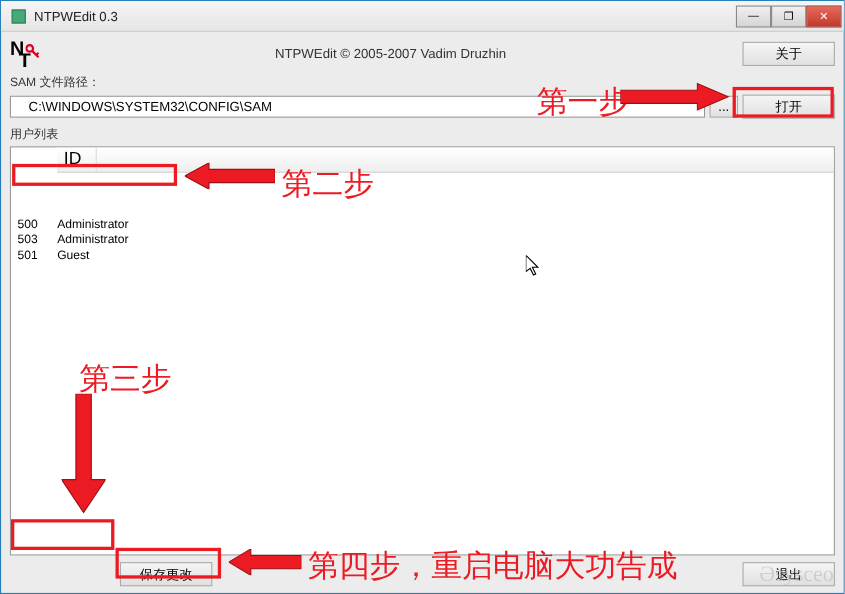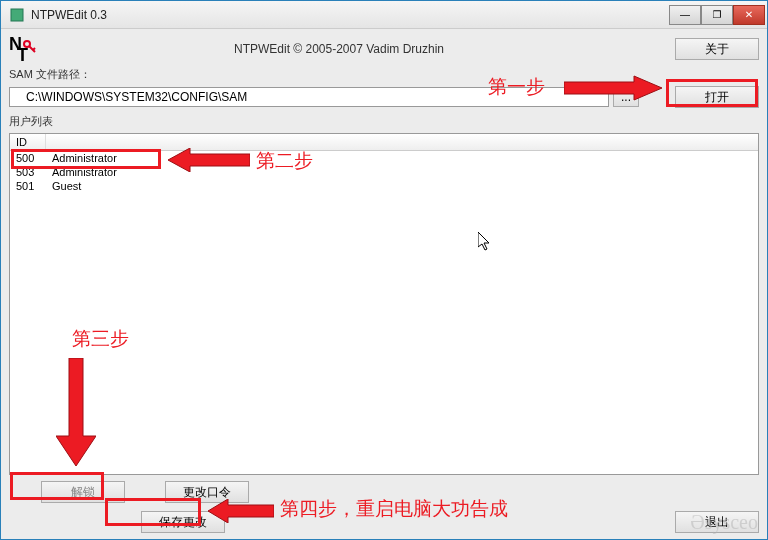--- a/index.html
+++ b/index.html
@@ -18,45 +18,45 @@
     
     .row { display: flex; align-items: center; gap: 4px; }
     
     .logo { width: 26px; height: 26px; position: relative; }
     .logo-n { font-weight: bold; font-size: 18px; color: #000; position: absolute; top: -2px; left: 0; }
     .logo-t { font-weight: bold; font-size: 18px; color: #000; position: absolute; bottom: -4px; left: 8px; }
     .logo-key { position: absolute; top: 4px; left: 14px; width: 14px; height: 14px; }
     
     .copyright { flex: 1; text-align: center; font-size: 12px; color: #333; }
     
-    .btn { height: 22px; border: 1px solid #aaa; background: linear-gradient(#f5f5f5, #e0e0e0); padding: 0 16px; font-size: 12px; cursor: pointer; font-family: inherit; margin-left: 32px; }
+    .btn { height: 22px; border: 1px solid #aaa; background: linear-gradient(#f5f5f5, #e0e0e0); padding: 0 16px; font-size: 12px; cursor: pointer; font-family: inherit; }
     .btn:disabled { color: #888; }
     .btn.wide { min-width: 84px; }
     
     .path-label { font-size: 11px; color: #333; }
     .path-input { flex: 1; height: 20px; border: 1px solid #999; background: white; padding: 0 16px; font-size: 12px; font-family: inherit; }
     .browse-btn { width: 26px; height: 20px; border: 1px solid #aaa; background: linear-gradient(#f5f5f5, #e0e0e0); font-size: 12px; cursor: pointer; text-align: center; line-height: 16px; }
     
     .list-label { font-size: 11px; color: #333; margin-top: 2px; }
     .listbox { flex: 1; border: 1px solid #999; background: white; overflow: hidden; display: flex; flex-direction: column; }
-    .list-header { display: flex; background: linear-gradient(#fff, #eee); border-bottom: 1px solid #ccc; font-size: 11px; }
+    .list-header { display: flex; background: linear-gradient(#fff, #eee); border-bottom: 1px solid #ccc; font-size: 16px; margin-left: 42px; }
     .list-header .col { padding: 2px 6px; border-right: 1px solid #ddd; }
     .col-id { width: 36px; }
     .col-name { flex: 1; }
-    .list-body { flex: 1; overflow: auto; position: relative; }
+    .list-body { flex: 1; overflow: auto; position: relative; margin-top: 40px; }
     .list-row { display: flex; font-size: 11px; padding: 0; cursor: pointer; }
     .list-row .col { padding: 1px 6px; }
     
     .bottom-row { display: flex; gap: 8px; align-items: center; padding: 2px 0; }
     .bottom-row .spacer { flex: 1; }
     
     
     .annot { position: absolute; pointer-events: none; }
     .red-box { border: 3px solid #ec1b23; position: absolute; }
-    .red-text { position: absolute; color: #ec1b23; font-size: 19px; font-family: Liberation Serif, serif; white-space: nowrap; }
+    .red-text { position: absolute; color: #ec1b23; font-size: 28px; font-family: Liberation Serif, serif; white-space: nowrap; }
     
     .cursor-arrow { position: absolute; width: 14px; height: 20px; }
     
     .watermark { position: absolute; right: 10px; bottom: 6px; color: rgba(180,180,180,0.5); font-size: 20px; font-family: Liberation Serif, serif; letter-spacing: 0px; }
   </style>
 </head>
 <body>
 
 <div class="window">
   <div class="titlebar">
@@ -110,25 +110,20 @@
           <div class="col col-name">Administrator</div>
         </div>
         <div class="list-row">
           <div class="col col-id">501</div>
           <div class="col col-name">Guest</div>
         </div>
       </div>
     </div>
 
     <div class="bottom-row">
-      <button class="btn wide" disabled="">解锁</button>
-      <button class="btn wide">更改口令</button>
-      <div class="spacer"></div>
-    </div>
-    <div class="bottom-row">
       <div style="width:92px"></div>
       <button class="btn wide">保存更改</button>
       <div class="spacer"></div>
       <button class="btn wide">退出</button>
     </div>
   </div>
 </div>
 
 <div class="annot" style="left:0;top:0;width:768px;height:540px;">
 

